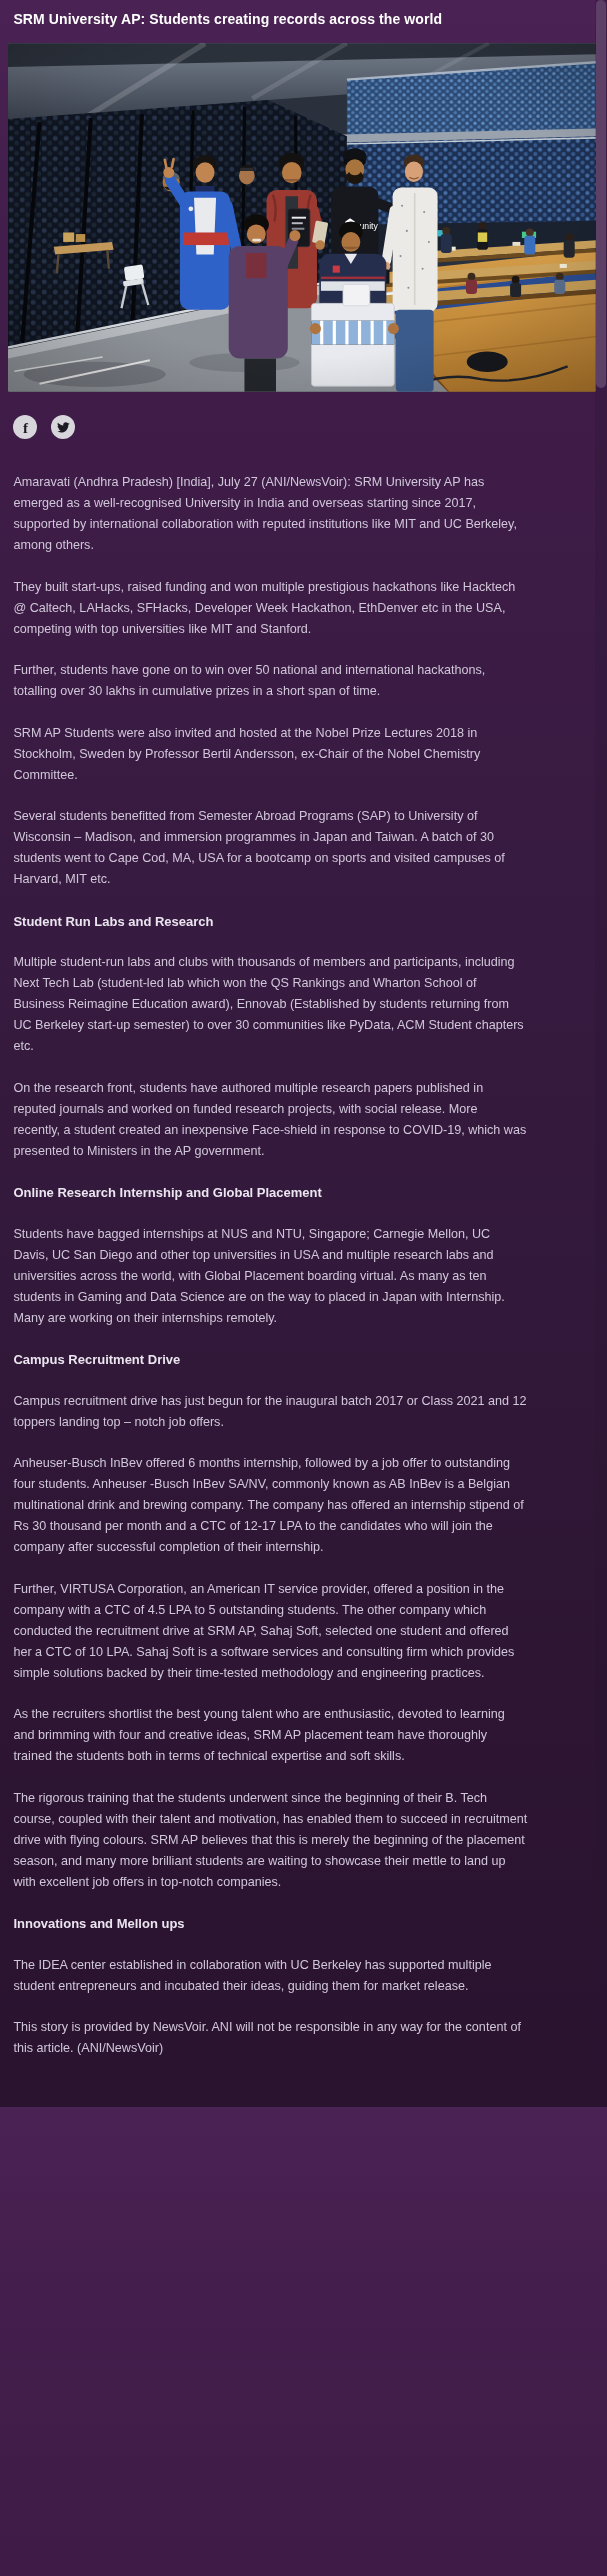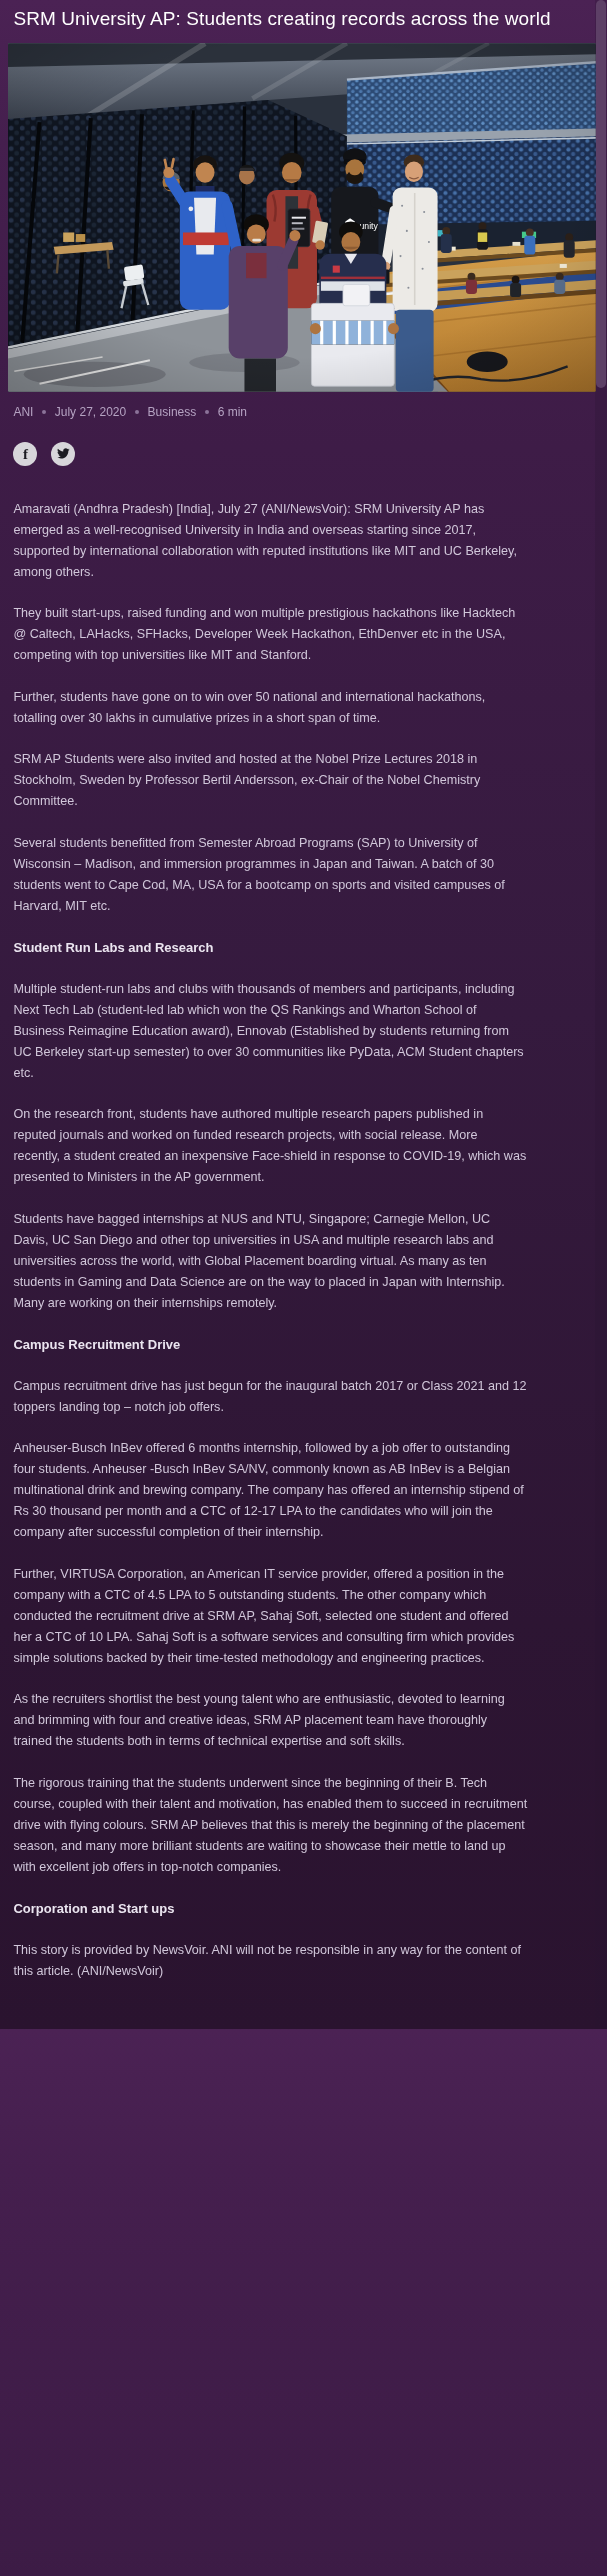--- a/index.html
+++ b/index.html
@@ -6,21 +6,21 @@
   body{
     width:607px;
     background:linear-gradient(180deg,#4b2254 0%,#451f4e 7%,#3e1c47 22%,#351a3e 50%,#2d1533 80%,#2a132f 100%);
     font-family:"Liberation Sans","DejaVu Sans",sans-serif;
     -webkit-font-smoothing:antialiased;
     position:relative;
   }
   .page{padding:8px 0 27px 0;position:relative;}
   .title{
     margin:0 24px 13.4px 13.4px;
-    font-size:19px;line-height:22px;font-weight:400;color:#ffffff;letter-spacing:0.1px;
+    font-size:14px;line-height:22px;font-weight:700;color:#ffffff;letter-spacing:0.1px;
   }
   .photo{
     width:588px;height:349px;margin-left:8px;overflow:hidden;border-radius:1.6px;
     background:#232a35;
   }
   .photo svg{display:block;}
   .meta{
     display:flex;align-items:center;gap:8.7px;
     margin:12.6px 13.4px 0;color:#b5a3c2;font-size:12px;
   }
@@ -324,29 +324,20 @@
           </g>
           <circle cx="390" cy="362" r="7" fill="#ad7440"></circle>
           <circle cx="489" cy="362" r="7" fill="#ad7440"></circle>
         </g>
       </g>
 
       <rect x="0" y="0" width="746" height="442" fill="url(#vign)"></rect>
     </svg>
   </div>
 
-  <div class="meta">
-    <span>ANI</span>
-    <span class="dot"></span>
-    <span>July 27, 2020</span>
-    <span class="dot"></span>
-    <span>Business</span>
-    <span class="dot"></span>
-    <span>6 min</span>
-  </div>
 
   <div class="social">
     <button class="circ">
       <span class="fb-glyph">f</span>
     </button>
     <button class="circ">
       <svg width="12.6" height="11" viewBox="0 0 24 20">
         <path fill="#1c1c22" d="M24 2.3c-.9.4-1.8.7-2.8.8 1-.6 1.8-1.6 2.2-2.7-1 .6-2 1-3.1 1.2C19.4.6 18.1 0 16.7 0c-2.7 0-4.9 2.2-4.9 4.9 0 .4 0 .8.1 1.1C7.8 5.8 4.2 3.8 1.8.9 1.4 1.6 1.1 2.5 1.1 3.4c0 1.7.9 3.2 2.2 4.1-.8 0-1.6-.2-2.2-.6v.1c0 2.4 1.7 4.4 3.9 4.8-.4.1-.8.2-1.3.2-.3 0-.6 0-.9-.1.6 2 2.4 3.4 4.6 3.4-1.7 1.3-3.8 2.1-6.1 2.1-.4 0-.8 0-1.2-.1 2.2 1.4 4.8 2.2 7.5 2.2 9.1 0 14-7.5 14-14v-.6c1-.7 1.8-1.6 2.4-2.6z"></path>
       </svg>
     </button>
@@ -354,28 +345,30 @@
 
   <article>
     <p>Amaravati (Andhra Pradesh) [India], July 27 (ANI/NewsVoir): SRM University AP has emerged as a well-recognised University in India and overseas starting since 2017, supported by international collaboration with reputed institutions like MIT and UC Berkeley, among others.</p>
     <p>They built start-ups, raised funding and won multiple prestigious hackathons like Hacktech @ Caltech, LAHacks, SFHacks, Developer Week Hackathon, EthDenver etc in the USA, competing with top universities like MIT and Stanford.</p>
     <p>Further, students have gone on to win over 50 national and international hackathons, totalling over 30 lakhs in cumulative prizes in a short span of time.</p>
     <p>SRM AP Students were also invited and hosted at the Nobel Prize Lectures 2018 in Stockholm, Sweden by Professor Bertil Andersson, ex-Chair of the Nobel Chemistry Committee.</p>
     <p>Several students benefitted from Semester Abroad Programs (SAP) to University of Wisconsin – Madison, and immersion programmes in Japan and Taiwan. A batch of 30 students went to Cape Cod, MA, USA for a bootcamp on sports and visited campuses of Harvard, MIT etc.</p>
     <h2>Student Run Labs and Research</h2>
     <p>Multiple student-run labs and clubs with thousands of members and participants, including Next Tech Lab (student-led lab which won the QS Rankings and Wharton School of Business Reimagine Education award), Ennovab (Established by students returning from UC Berkeley start-up semester) to over 30 communities like PyData, ACM Student chapters etc.</p>
     <p>On the research front, students have authored multiple research papers published in reputed journals and worked on funded research projects, with social release. More recently, a student created an inexpensive Face-shield in response to COVID-19, which was presented to Ministers in the AP government.</p>
+    <h2>Online Research Internship and Global Placement</h2>
     <p>Students have bagged internships at NUS and NTU, Singapore; Carnegie Mellon, UC Davis, UC San Diego and other top universities in USA and multiple research labs and universities across the world, with Global Placement boarding virtual. As many as ten students in Gaming and Data Science are on the way to placed in Japan with Internship. Many are working on their internships remotely.</p>
     <h2>Campus Recruitment Drive</h2>
     <p>Campus recruitment drive has just begun for the inaugural batch 2017 or Class 2021 and 12 toppers landing top – notch job offers.</p>
     <p>Anheuser-Busch InBev offered 6 months internship, followed by a job offer to outstanding four students. Anheuser -Busch InBev SA/NV, commonly known as AB InBev is a Belgian multinational drink and brewing company. The company has offered an internship stipend of Rs 30 thousand per month and a CTC of 12-17 LPA to the candidates who will join the company after successful completion of their internship.</p>
     <p>Further, VIRTUSA Corporation, an American IT service provider, offered a position in the company with a CTC of 4.5 LPA to 5 outstanding students. The other company which conducted the recruitment drive at SRM AP, Sahaj Soft, selected one student and offered her a CTC of 10 LPA. Sahaj Soft is a software services and consulting firm which provides simple solutions backed by their time-tested methodology and engineering practices.</p>
     <p>As the recruiters shortlist the best young talent who are enthusiastic, devoted to learning and brimming with four and creative ideas, SRM AP placement team have thoroughly trained the students both in terms of technical expertise and soft skills.</p>
     <p>The rigorous training that the students underwent since the beginning of their B. Tech course, coupled with their talent and motivation, has enabled them to succeed in recruitment drive with flying colours. SRM AP believes that this is merely the beginning of the placement season, and many more brilliant students are waiting to showcase their mettle to land up with excellent job offers in top-notch companies.</p>
-    <h2>Corporation and Start ups</h2>
+    <h2>Innovations and Mellon ups</h2>
+    <p>The IDEA center established in collaboration with UC Berkeley has supported multiple student entrepreneurs and incubated their ideas, guiding them for market release.</p>
     <p>This story is provided by NewsVoir. ANI will not be responsible in any way for the content of this article. (ANI/NewsVoir)</p>
   </article>
 
   <div class="scrollbar">
     <div class="thumb"></div>
   </div>
 
 </div>
 
 

